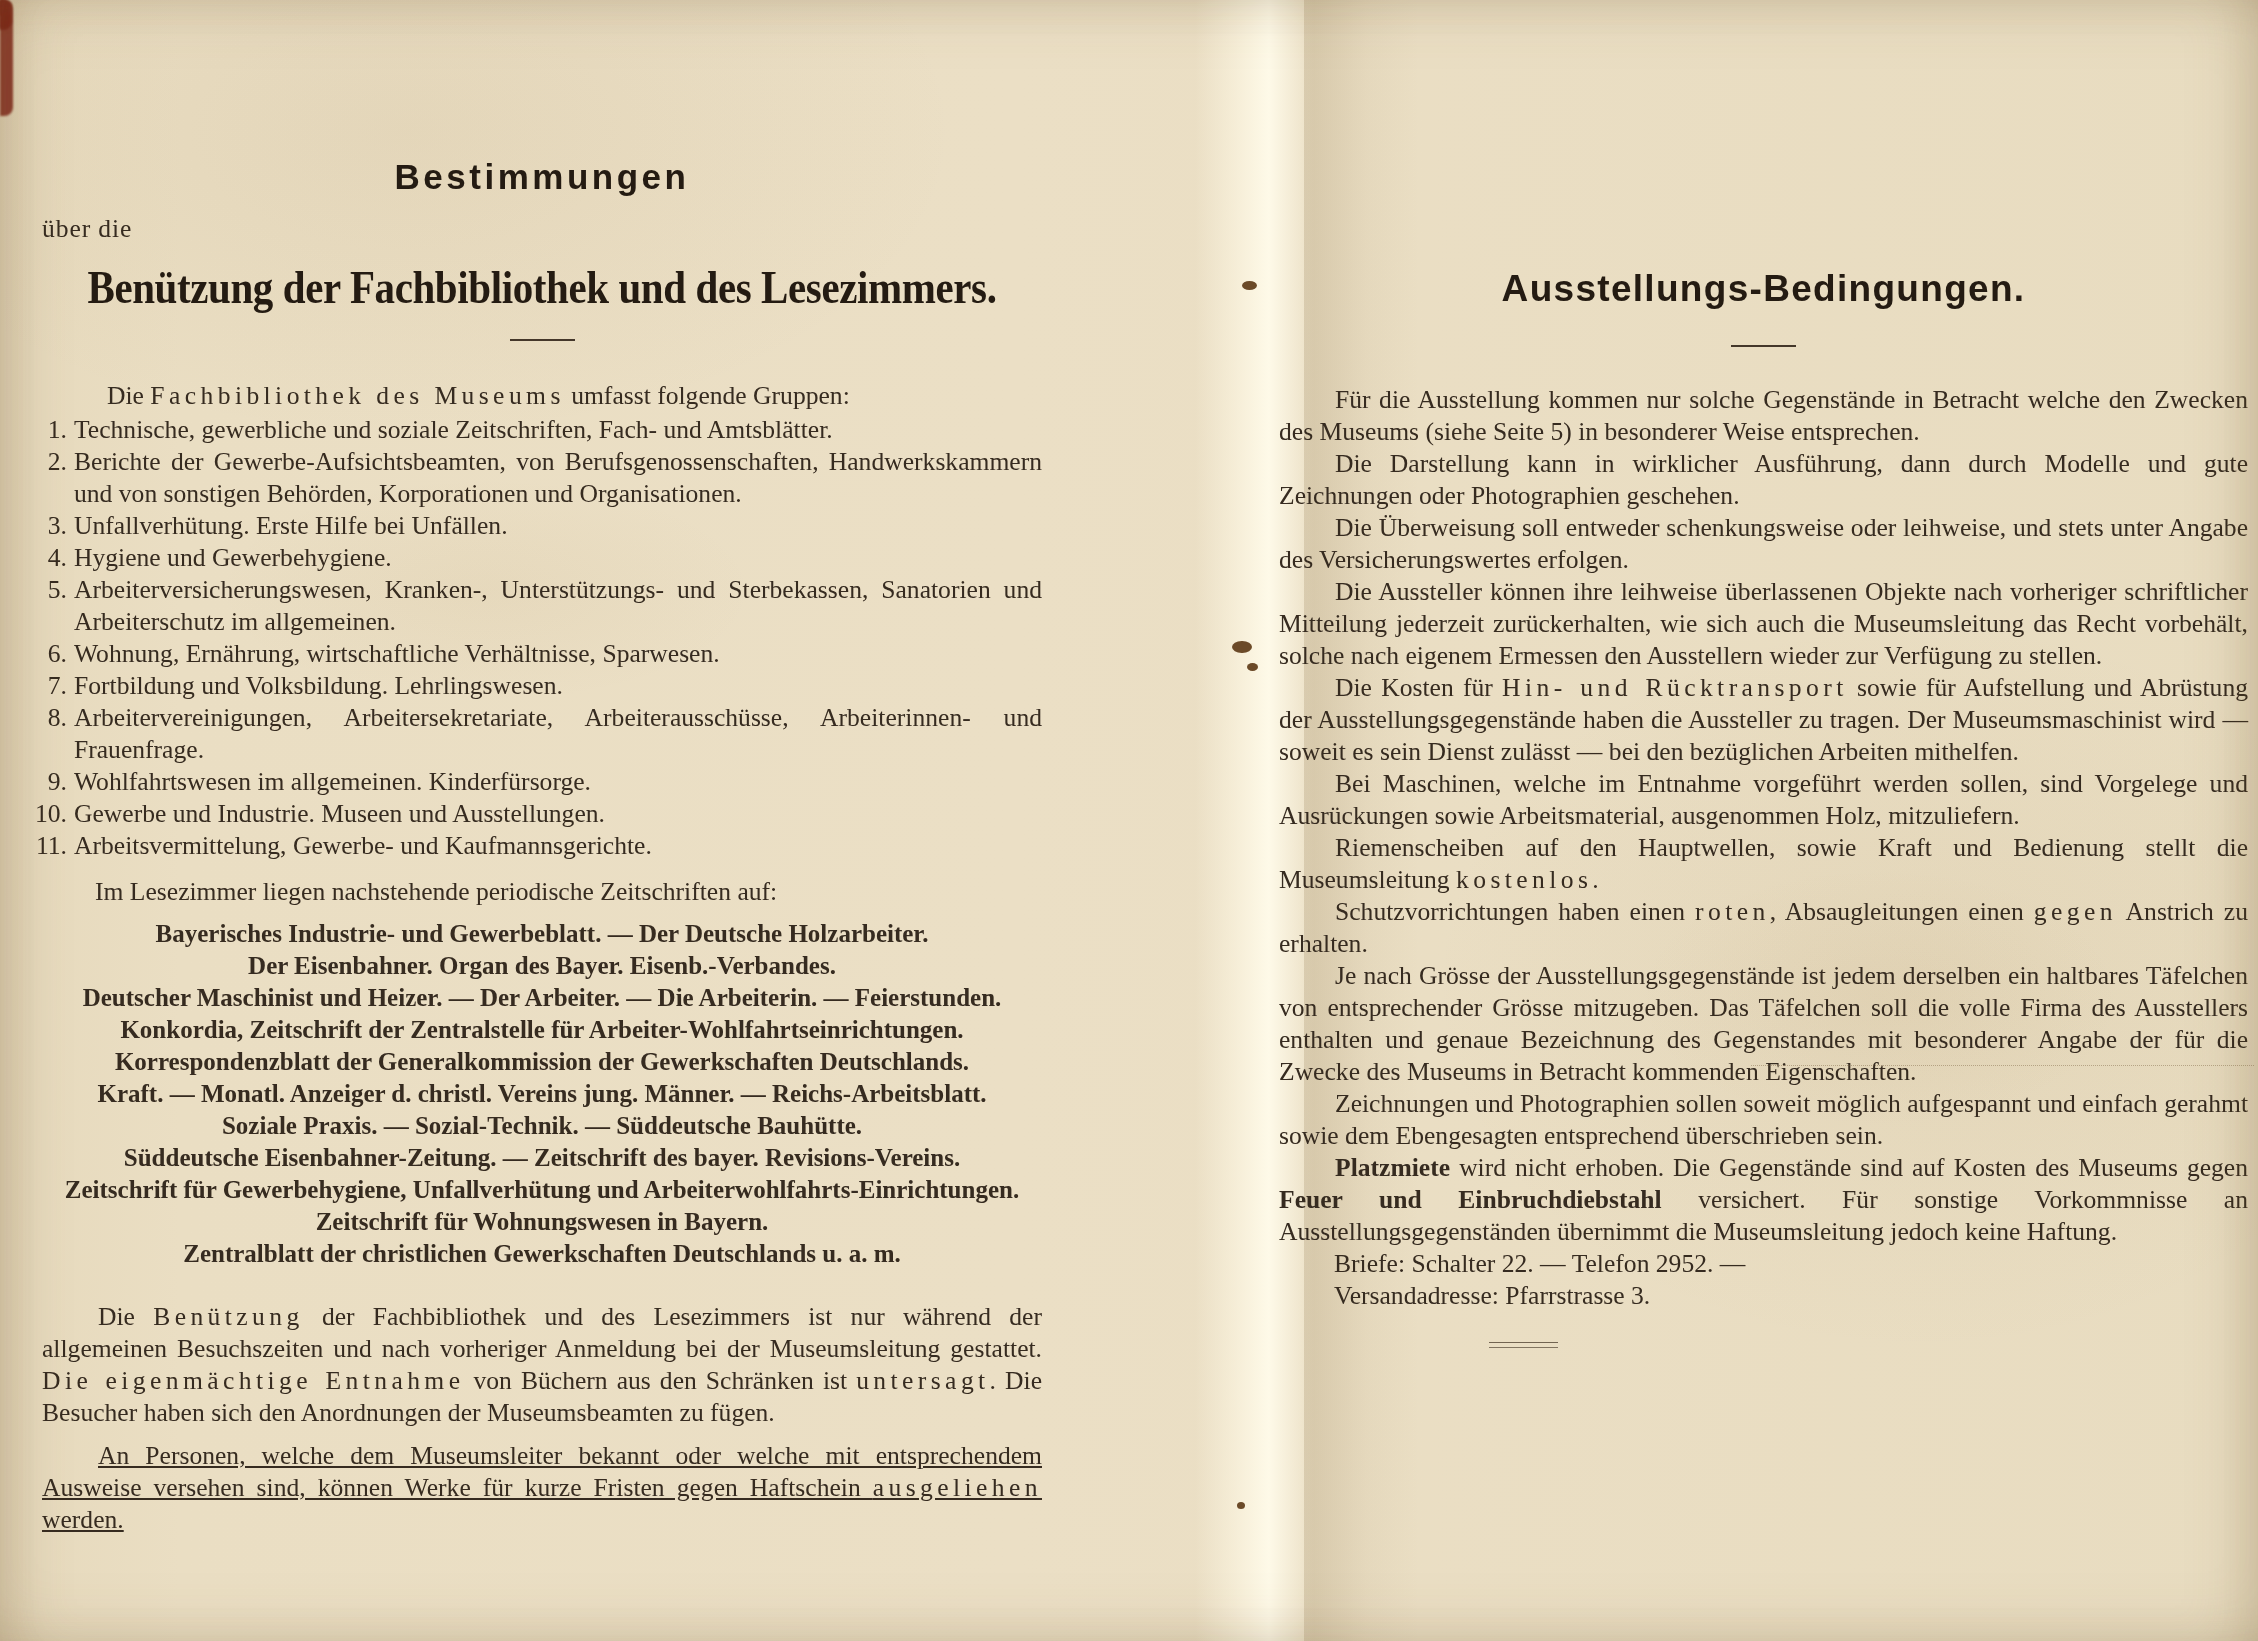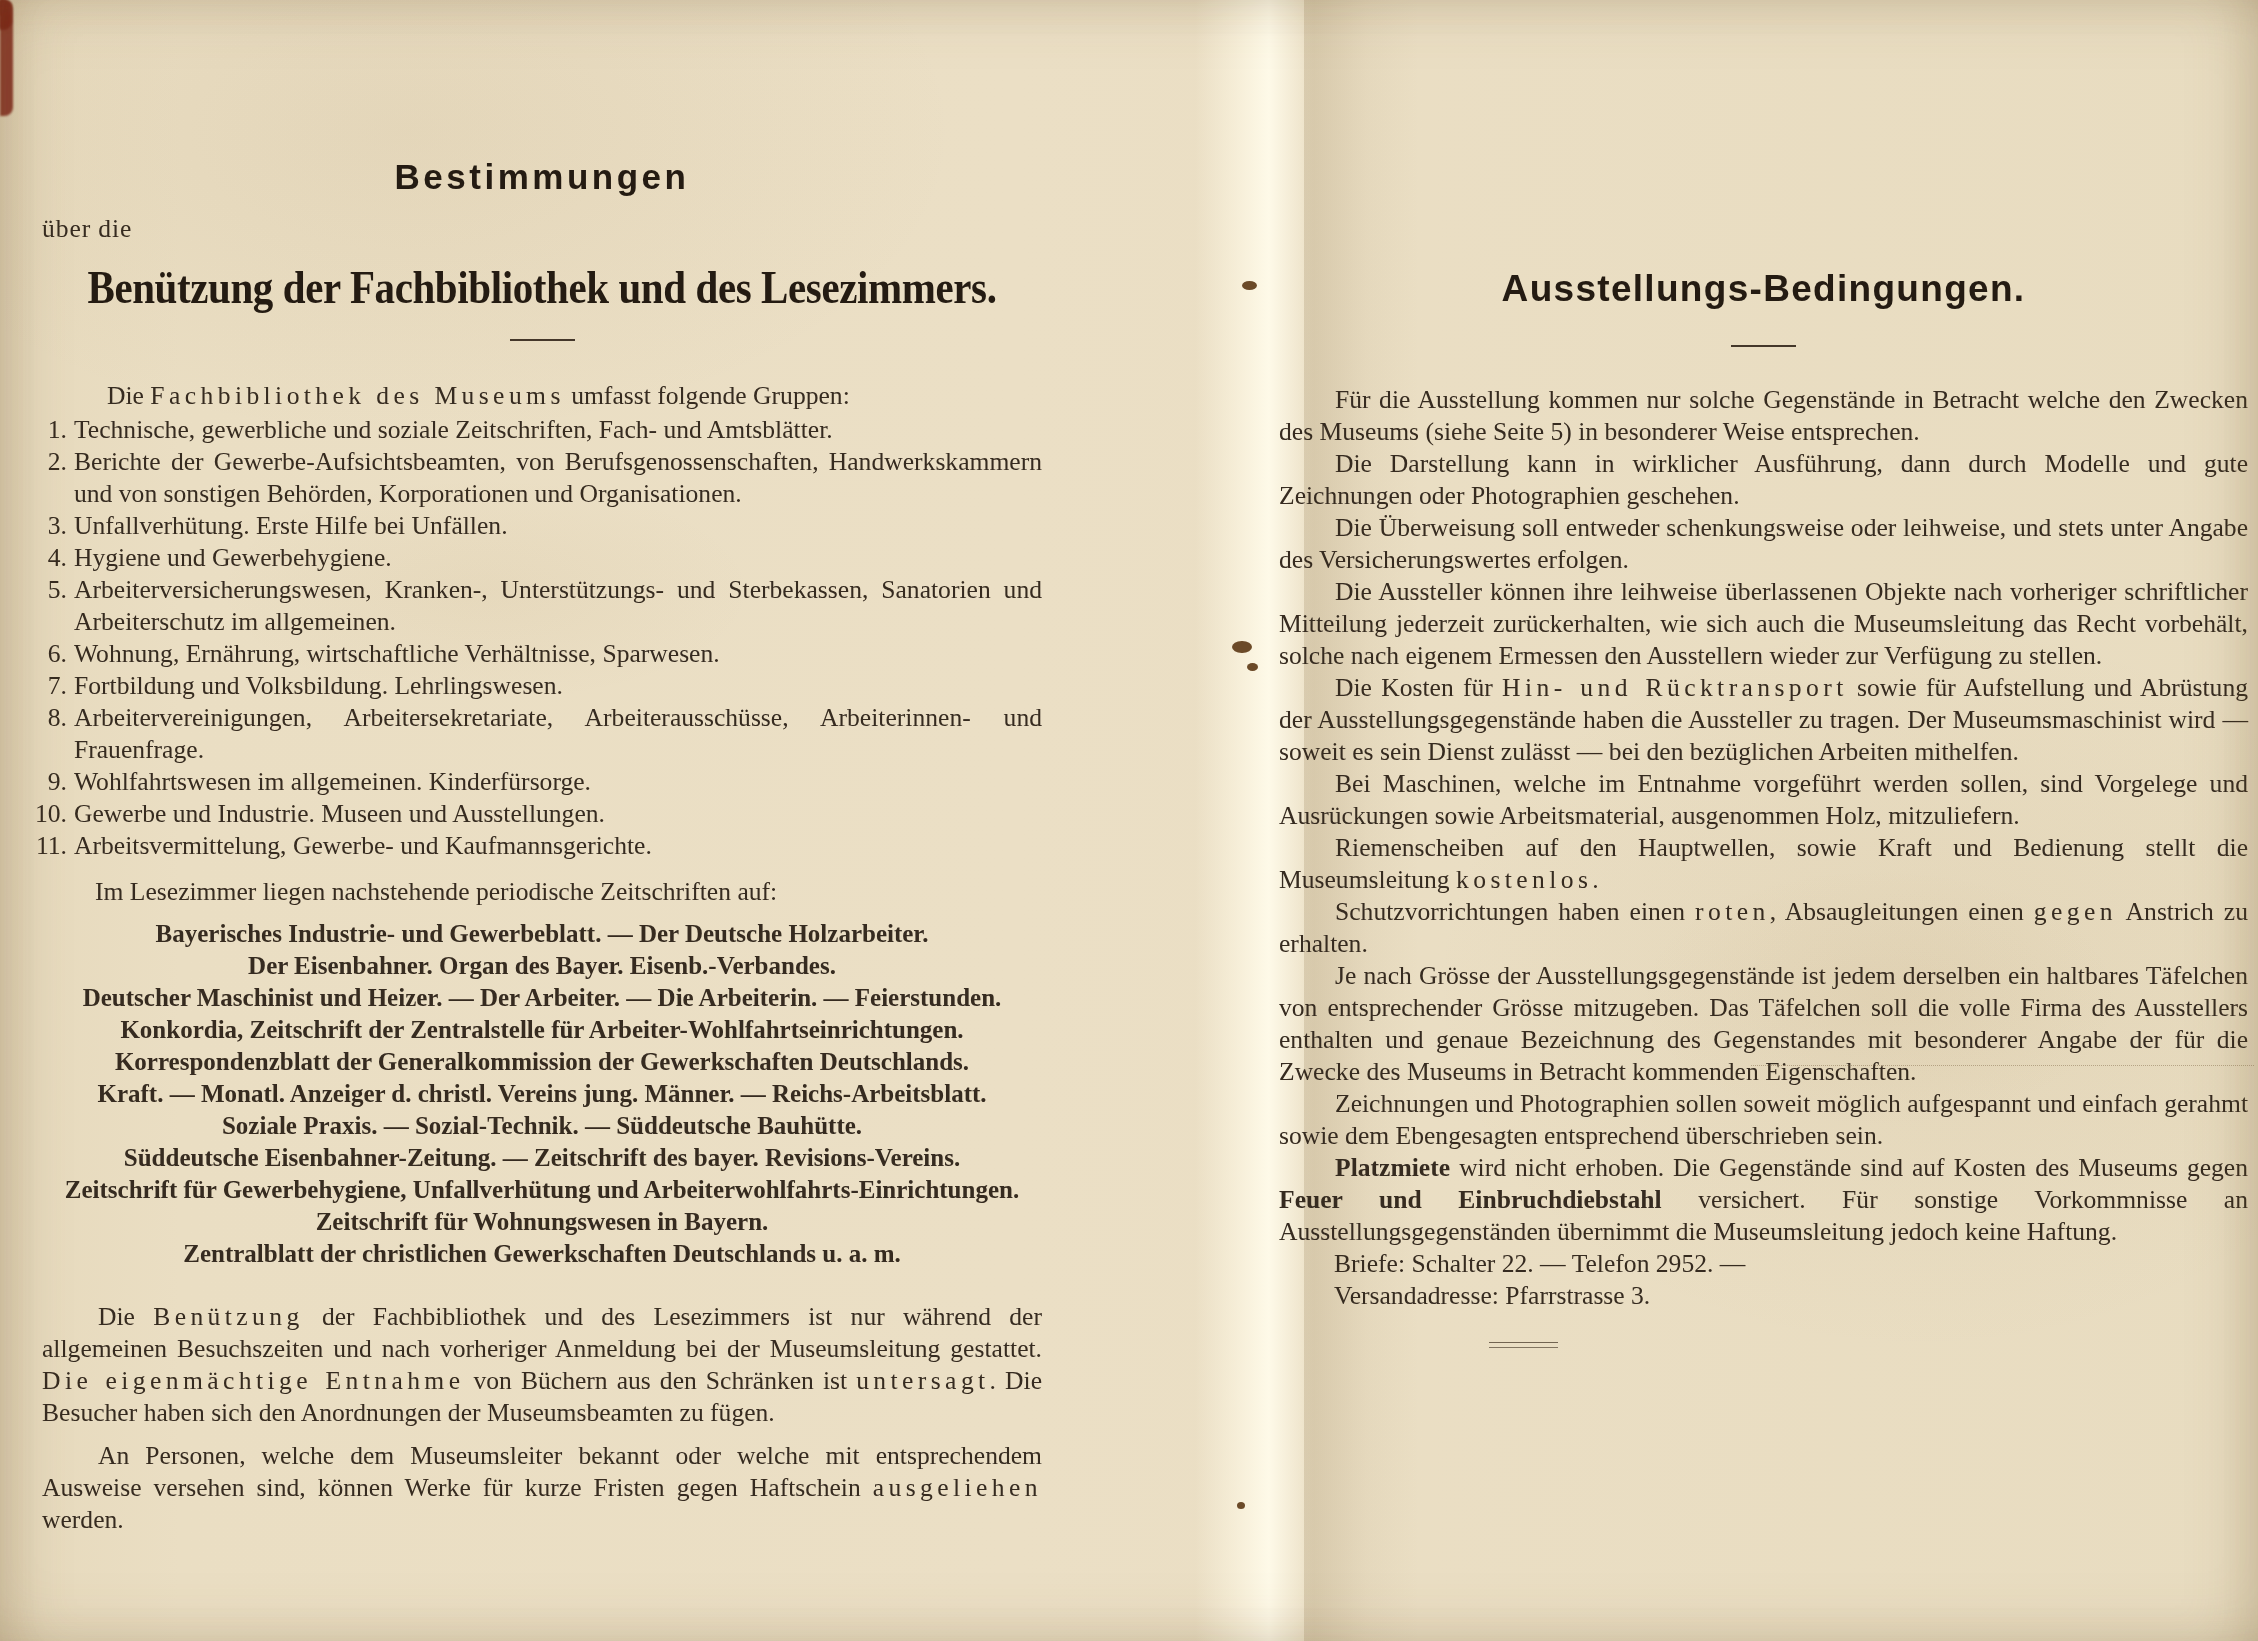--- a/index.html
+++ b/index.html
@@ -74,21 +74,21 @@
 
   .intro { margin:39px 0 0; text-indent:65px; }
   .groups { list-style:none; margin:1.8px 0 0; padding:0; }
   .groups li { position:relative; padding-left:32px; }
   .groups .num { position:absolute; left:-7px; width:32px; text-align:right; text-indent:0; }
   .reading-intro { margin:14px 0 0; text-indent:53px; }
   .journals { margin:10.6px 0 0; text-align:center;font-weight:bold; }
   .journals .jline { white-space:nowrap; font-size:25px; line-height:32px; }
   .para { text-indent:56px; margin:0; }
   .usage { margin-top:31px; }
-  .loan  { margin-top:10.6px; }
+  .loan  { margin-top:10.6px;text-decoration:underline; }
 
   .rp-title {
     margin:268px 0 0; text-align:center;
     font-family:"Liberation Sans","DejaVu Sans",sans-serif;
     font-weight:700; font-size:37px; letter-spacing:1.3px; color:#241b12;
   }
   .rp .rule { margin-top:35px; }
   .rp .first { margin-top:37px; }
   .contact { margin-left:55px; text-align:left; text-indent:0; }
   .dbl-rule {

